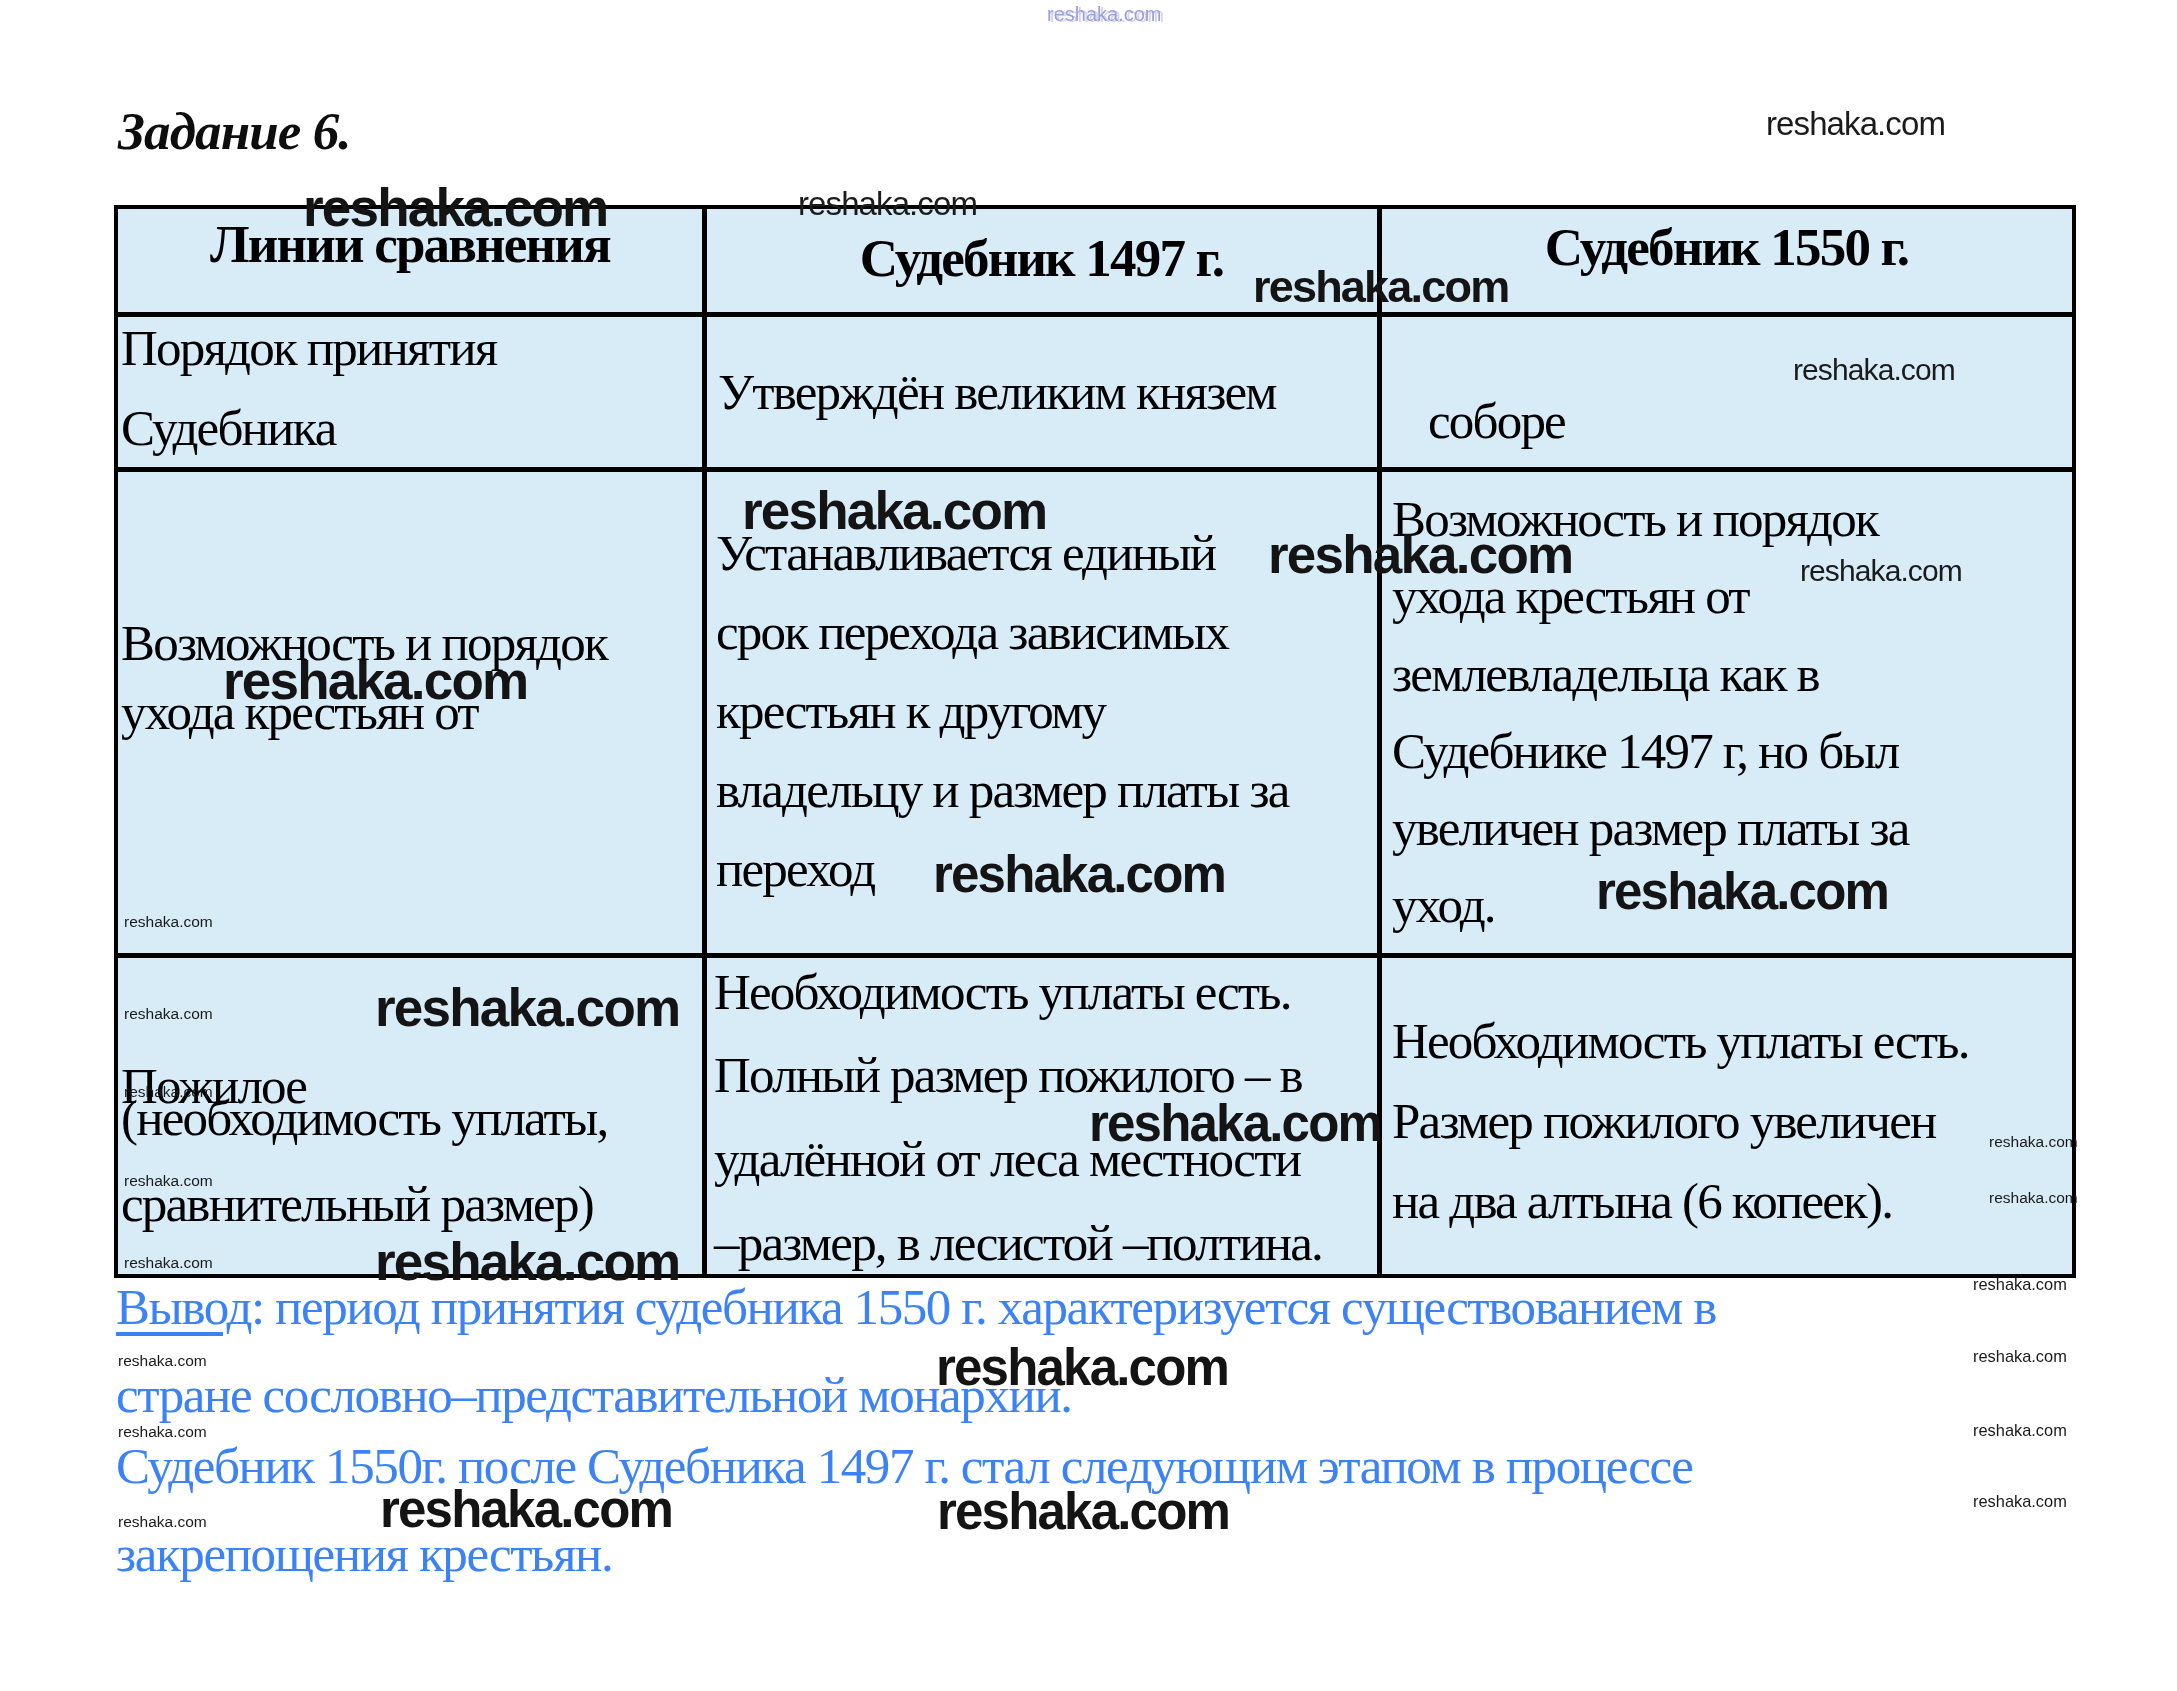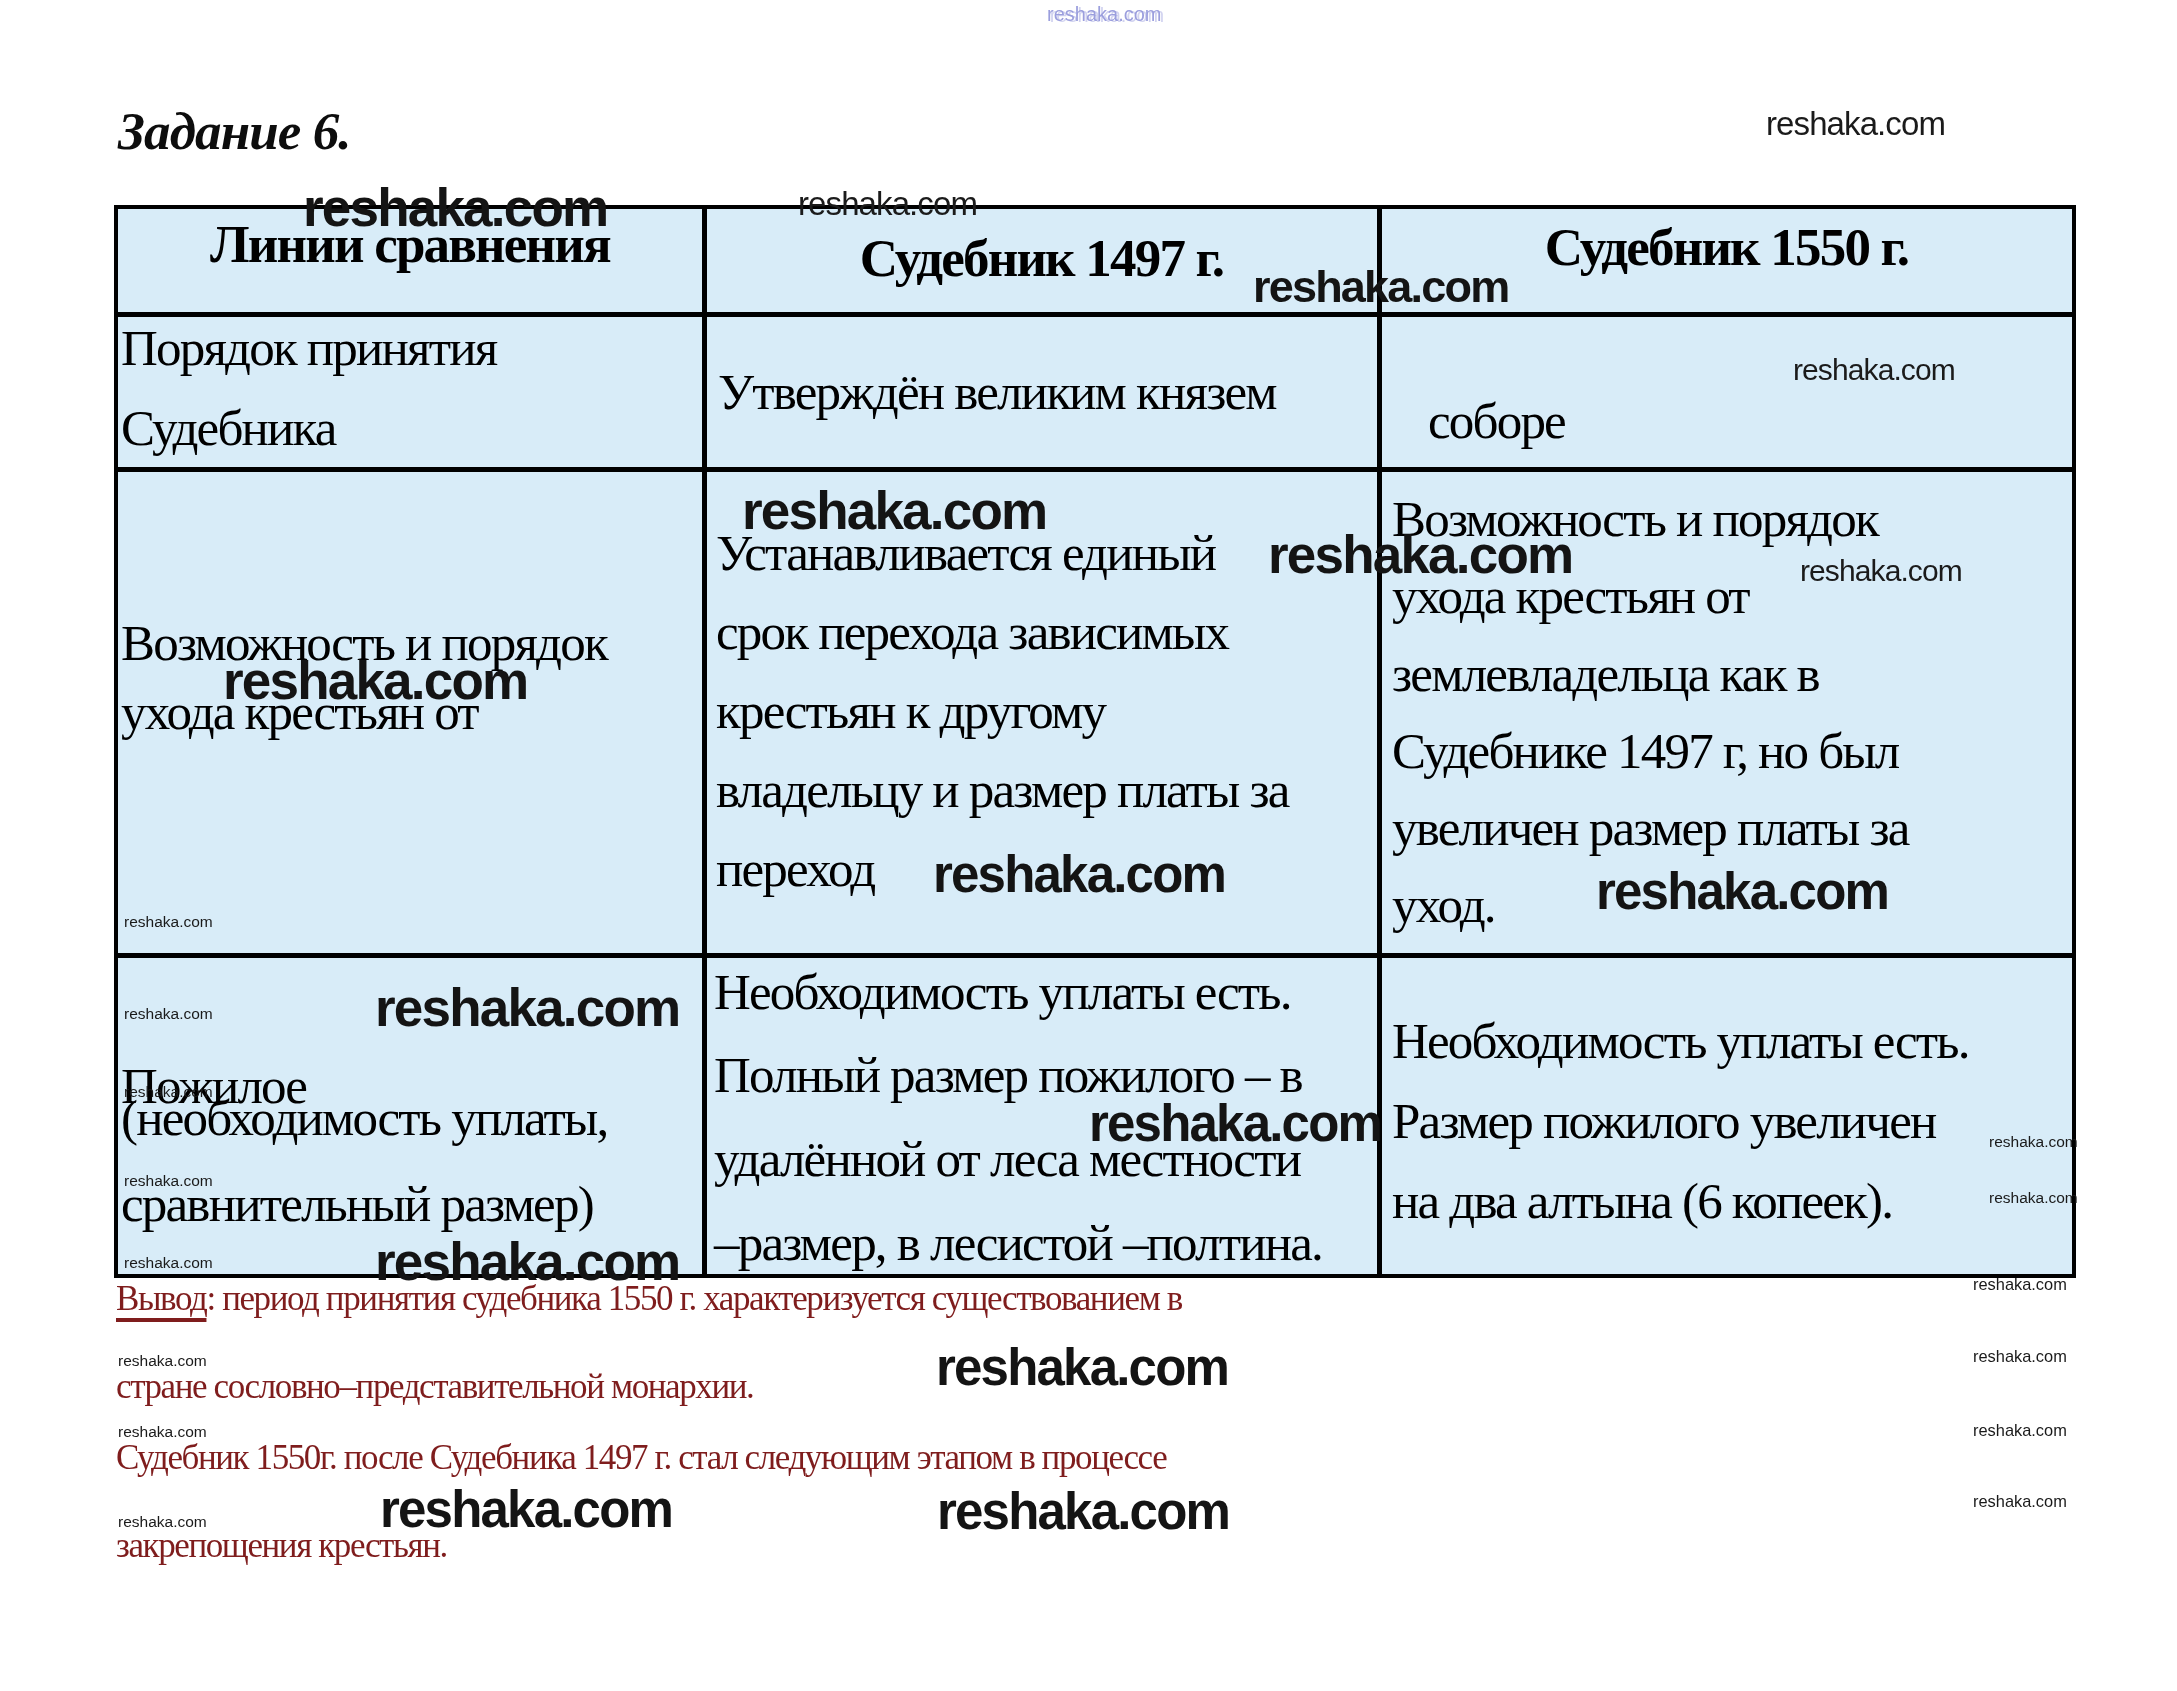--- a/index.html
+++ b/index.html
@@ -9,21 +9,21 @@
          letter-spacing:-0.9px;color:#0d0d0d;line-height:1;white-space:nowrap;}
   
   .tbl{position:absolute;left:114px;top:205px;width:1962px;height:1073px;background:#d8ecf8;
        border:4.5px solid #000;box-sizing:border-box;}
   .vline,.hline{position:absolute;background:#000;}
   
   .tl{position:absolute;font-size:51px;line-height:1.12;letter-spacing:-1.8px;color:#000;white-space:nowrap;}
   .th{position:absolute;font-size:53px;font-weight:bold;letter-spacing:-1.8px;color:#000;
       text-align:center;line-height:1.12;white-space:nowrap;}
   
-  .cl{position:absolute;font-size:35px;line-height:1.12;letter-spacing:-1.4px;color:#7f1d1d;white-space:nowrap;}
+  .cl{position:absolute;font-size:51px;line-height:1.12;letter-spacing:-1.4px;color:#3b82f6;white-space:nowrap;}
   .cl .ulabel{text-decoration:underline;text-decoration-thickness:3.6px;text-underline-offset:8.2px;}
   
   .wm{position:absolute;font-family:"Liberation Sans","DejaVu Sans",sans-serif;line-height:1;
       white-space:nowrap;}
   .wmb{font-weight:bold;letter-spacing:-1.8px;color:#141414;}
   .wmm{font-weight:normal;letter-spacing:-0.9px;color:#1b1b1b;}
   .wmt{font-weight:normal;font-size:15.5px;letter-spacing:0;color:#1a1a1a;}
   .wmblue{color:#8a8ed8;opacity:.85;text-shadow:2.7px 0.9px 0 rgba(138,142,216,.45);}
   .edge{position:absolute;left:2172px;top:0;width:1.8px;height:1691px;background:#b9b9b9;}
 </style>

